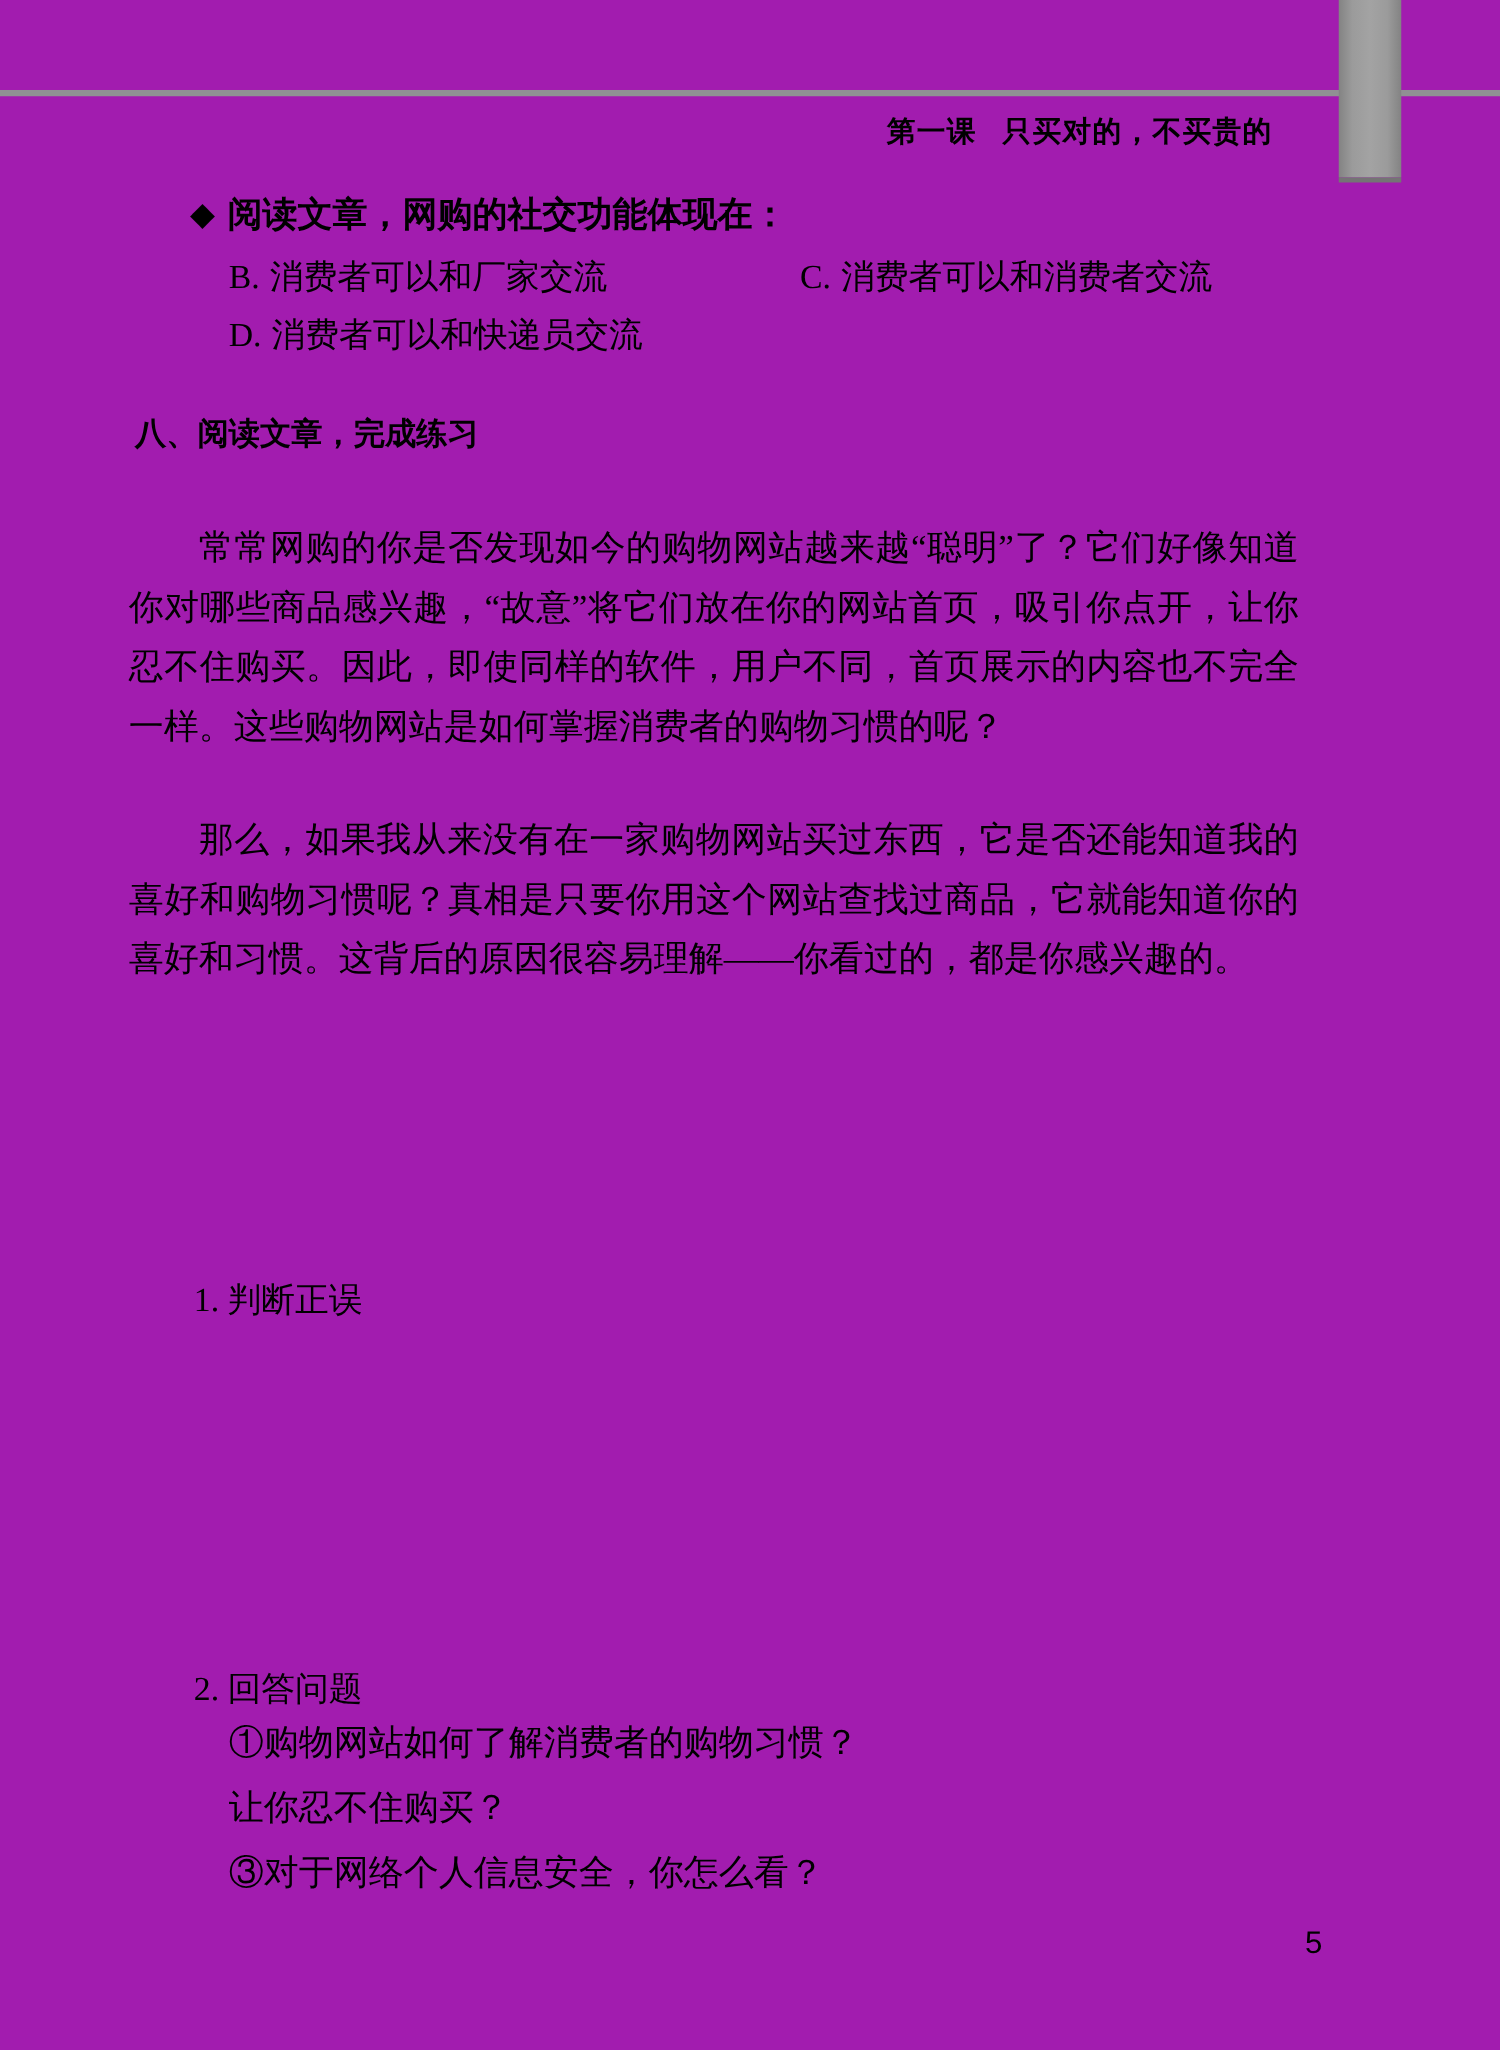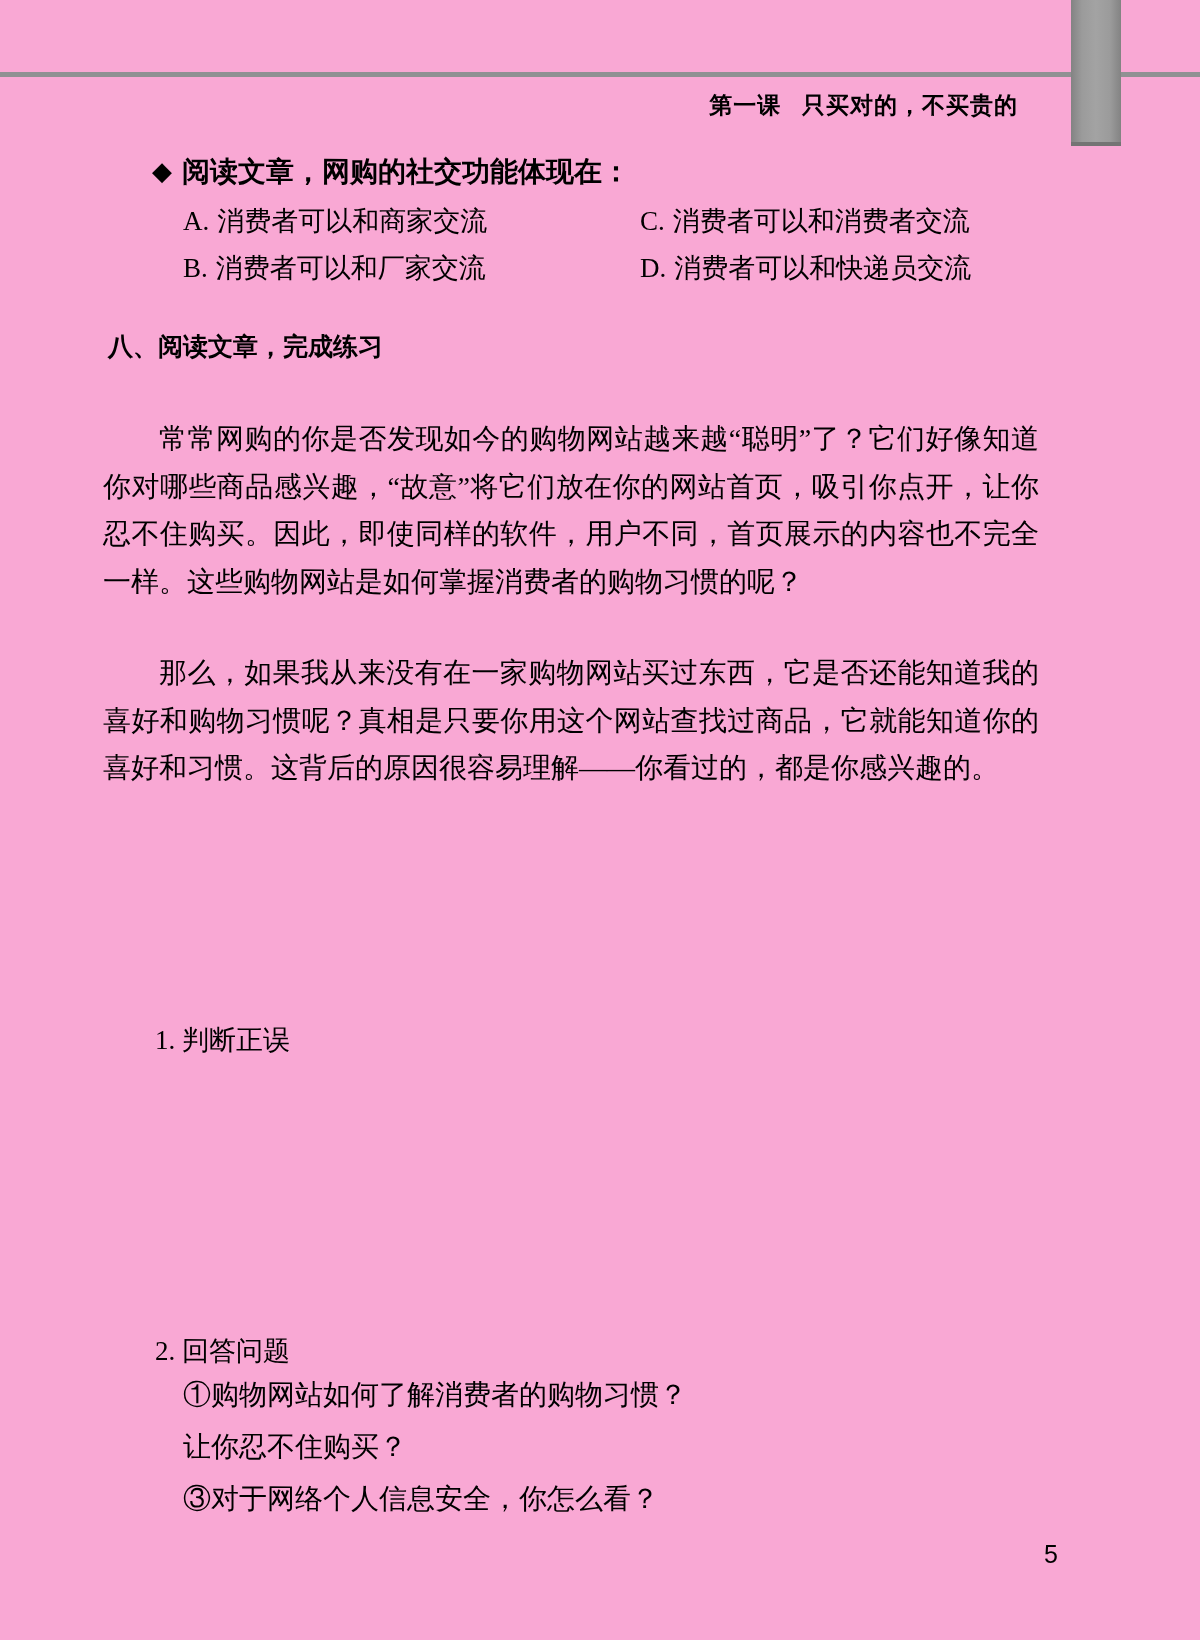--- a/index.html
+++ b/index.html
@@ -5,21 +5,21 @@
   * { margin: 0; padding: 0; box-sizing: border-box; }
   html, body { background: #ffffff; }
   body {
     position: relative;
     width: 1200px;
     height: 1640px;
     font-family: "Liberation Serif", "DejaVu Serif", serif;
     color: #000000;
     overflow: hidden;
   }
-  .page { position: absolute; inset: 0; background: #f9a8d4; }
+  .page { position: absolute; inset: 0; background: #a21caf; }
 
   
   .top-rule {
     position: absolute;
     top: 72px; left: 0;
     width: 1200px; height: 5px;
     background: #909193;
   }
   .corner-bar {
     position: absolute;
@@ -121,27 +121,24 @@
   <div class="header-title">
     <span class="lesson">第一课</span><span>只买对的，不买贵的</span>
   </div>
 
   <div class="q-heading">
     <span class="diamond">◆</span><span>阅读文章，网购的社交功能体现在：</span>
   </div>
 
   <div class="options">
     <div class="option">
-      <span class="opt-label">A.</span><span>消费者可以和商家交流</span>
+      <span class="opt-label">B.</span><span>消费者可以和厂家交流</span>
     </div>
     <div class="option">
       <span class="opt-label">C.</span><span>消费者可以和消费者交流</span>
-    </div>
-    <div class="option">
-      <span class="opt-label">B.</span><span>消费者可以和厂家交流</span>
     </div>
     <div class="option">
       <span class="opt-label">D.</span><span>消费者可以和快递员交流</span>
     </div>
   </div>
 
   <div class="sec-heading">八、阅读文章，完成练习</div>
 
   <div class="article">
     <p>常常网购的你是否发现如今的购物网站越来越“聪明”了？它们好像知道你对哪些商品感兴趣，“故意”将它们放在你的网站首页，吸引你点开，让你忍不住购买。因此，即使同样的软件，用户不同，首页展示的内容也不完全一样。这些购物网站是如何掌握消费者的购物习惯的呢？</p>

